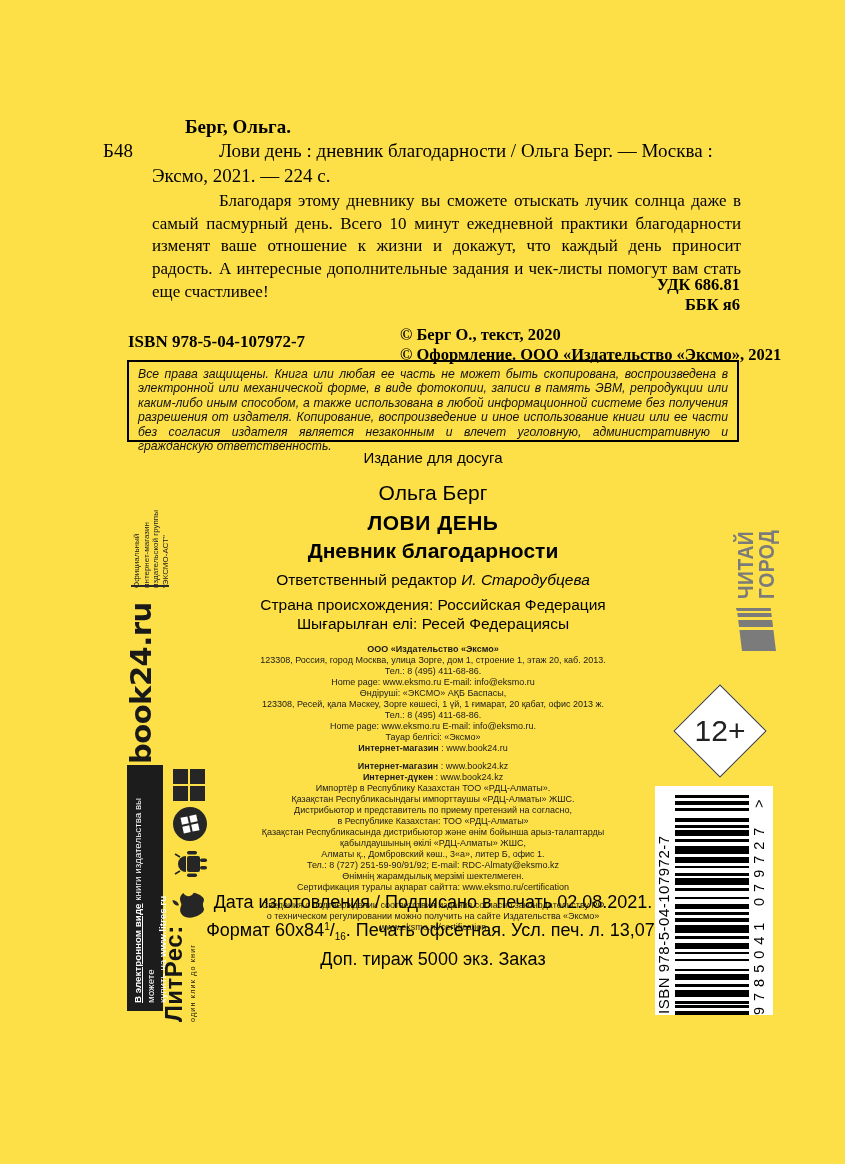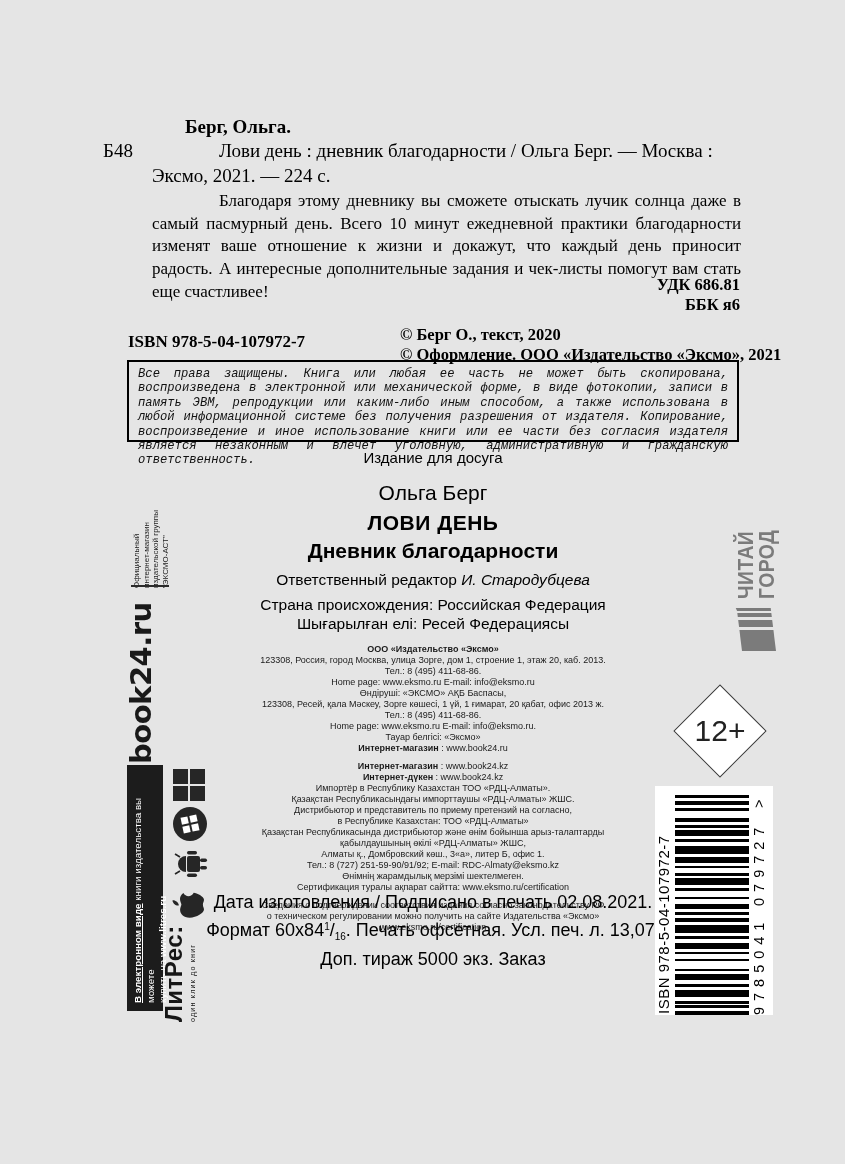--- a/index.html
+++ b/index.html
@@ -1,18 +1,18 @@
 <!DOCTYPE html>
 <html><head>
 <meta charset="utf-8">
 <style>
   * { margin:0; padding:0; box-sizing:border-box; }
   html,body { background:#fff; }
   #page {
-    position:relative; width:845px; height:1164px; background:#e5e5e5;
+    position:relative; width:845px; height:1164px; background:#fde047;
     font-family:"Liberation Serif", serif; color:#000; overflow:hidden;
   }
   .abs { position:absolute; }
   .serif { font-family:"Liberation Serif", serif; }
   .b { font-weight:bold; }
   .i { font-style:italic;margin-top:18px; }
 
   
   .author-heading { left:185px; top:116px; font-size:19px; font-weight:bold; }
   .index-code { left:103px; top:140px; font-size:19px; }
@@ -23,21 +23,21 @@
   .annot-1 { top:190px; }
   .annot-2 { top:258px; }
   .udk-block { left:500px; top:275px; width:240px; text-align:right;
                font-size:16.5px; font-weight:bold; line-height:19.5px; }
   .copyright-block { left:400px; top:325px; font-size:16.5px; font-weight:bold; line-height:20px; }
   .isbn-line { left:128px; top:332px; font-size:17px; font-weight:bold; }
 
   
   .rights-box { left:127px; top:360px; width:612px; height:82px;
     border:2px solid #000; padding:5px 9px 4px 9px;
-    font-family:Liberation Mono, monospace; font-style:italic;
+    font-family:Liberation Sans, sans-serif; font-style:italic;
     font-size:12.2px; line-height:14.4px; text-align:justify; color:#111; }
 
   
   .midcol { left:127px; width:612px; text-align:center; font-family:"Liberation Sans", sans-serif; }
   .edition-label { top:449px; font-size:15px; }
   .title-author  { top:481px; font-size:21px; font-weight:normal; }
   .title-main    { top:511px; font-size:21px; font-weight:bold; letter-spacing:0.5px; }
   .title-sub     { top:539px; font-size:21px; font-weight:bold; }
   .editor-line   { top:571px; font-size:15.5px; }
   .country-ru    { top:596px; font-size:15.5px; }

